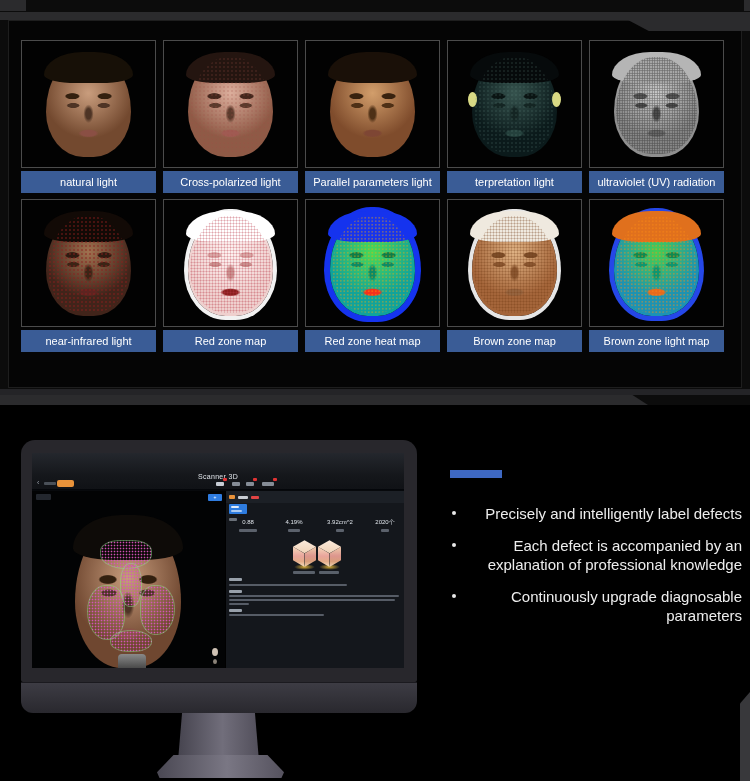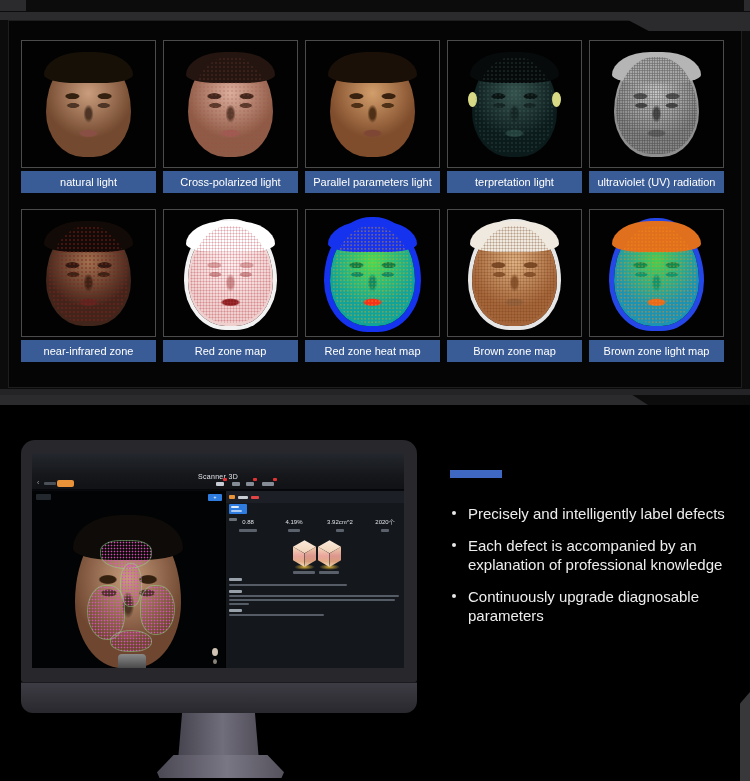--- a/index.html
+++ b/index.html
@@ -17,21 +17,21 @@
   .deco.bot-band1{ left:0; top:389px; width:750px; height:6px; background:#242427; }
   .deco.bot-band2{ left:0; top:395px; width:648px; height:10px;
     clip-path:polygon(0 0,97.6% 0,100% 100%,0 100%); }
   .deco.right-edge{ right:0; top:692px; width:10px; height:89px; background:#38383b;
     clip-path:polygon(0 13%,100% 0,100% 100%,0 100%); }
 
   
   .panel { position:absolute; left:8px; top:20px; width:734px; height:368px;
            background:#050505; border:1px solid #1e1e1e; }
   .grid { position:absolute; left:12px; top:19px;
-          display:grid; grid-template-columns:repeat(5,135px); gap:16px 7px; }
+          display:grid; grid-template-columns:repeat(5,135px); gap:6px 7px; }
   .card { width:135px; }
   .imgbox { position:relative; width:135px; height:128px; border:1px solid #4b4b4b;
             background:#020202; overflow:hidden; }
   .caption { margin-top:3px; height:22px; line-height:22px; background:#3a5c96;
              color:#fff; font-size:11px; text-align:center; white-space:nowrap; overflow:hidden; }
 
   
   .face { position:absolute; inset:0; display:flex; align-items:center; justify-content:center; }
   .head { position:relative; width:64%; height:82%; margin-top:2%;
           border-radius:48% 48% 44% 44% / 56% 56% 44% 44%;
@@ -131,21 +131,21 @@
   .cube .c-r { position:absolute; right:0; top:25%; width:50%; height:75%;
       clip-path:polygon(0 33%,100% 0,100% 67%,0 100%);
       background:linear-gradient(180deg,#eabfa4 10%,#dd968e 45%,#d99e7b 72%,#efd5b5 100%); }
   .cube .glow { position:absolute; left:5%; bottom:-3px; width:90%; height:6px; border-radius:50%;
       background:radial-gradient(ellipse, rgba(250,200,60,.85), transparent 70%); }
 
   
   .copy { position:absolute; left:450px; top:50px; width:292px; }
   .headline { color:#eaaa3e; font-size:22px; font-weight:bold; line-height:30px; letter-spacing:-.3px; }
   .underline { width:52px; height:8px; background:#3e68c2; margin-top:15px; }
-  .bullets { list-style:none; margin-top:26px; }
+  .bullets { list-style:none; margin-top:26px;text-align:right; }
   .bullets li { position:relative; padding-left:18px; margin-bottom:13px;
                 color:#ededed; font-size:15px; line-height:19px; width:292px; }
   .bullets li::before { content:""; position:absolute; left:2px; top:7px; width:4px; height:4px;
                 border-radius:50%; background:#e8e8e8; }
 </style>
 </head>
 <body>
 
 <div class="canvas">
 
@@ -227,21 +227,21 @@
       <figure class="card">
         <div class="imgbox">
           <div class="face v-nir">
               <div class="head">
                 <div class="hair"></div>
                 <div class="feat"></div>
                 <div class="tex"></div>
               </div>
             </div>
         </div>
-        <figcaption class="caption">near-infrared zone</figcaption>
+        <figcaption class="caption">near-infrared light</figcaption>
       </figure>
 
       <figure class="card">
         <div class="imgbox">
           <div class="face v-redmap">
               <div class="head">
                 <div class="hair"></div>
                 <div class="feat"></div>
                 <div class="tex"></div>
               </div>

